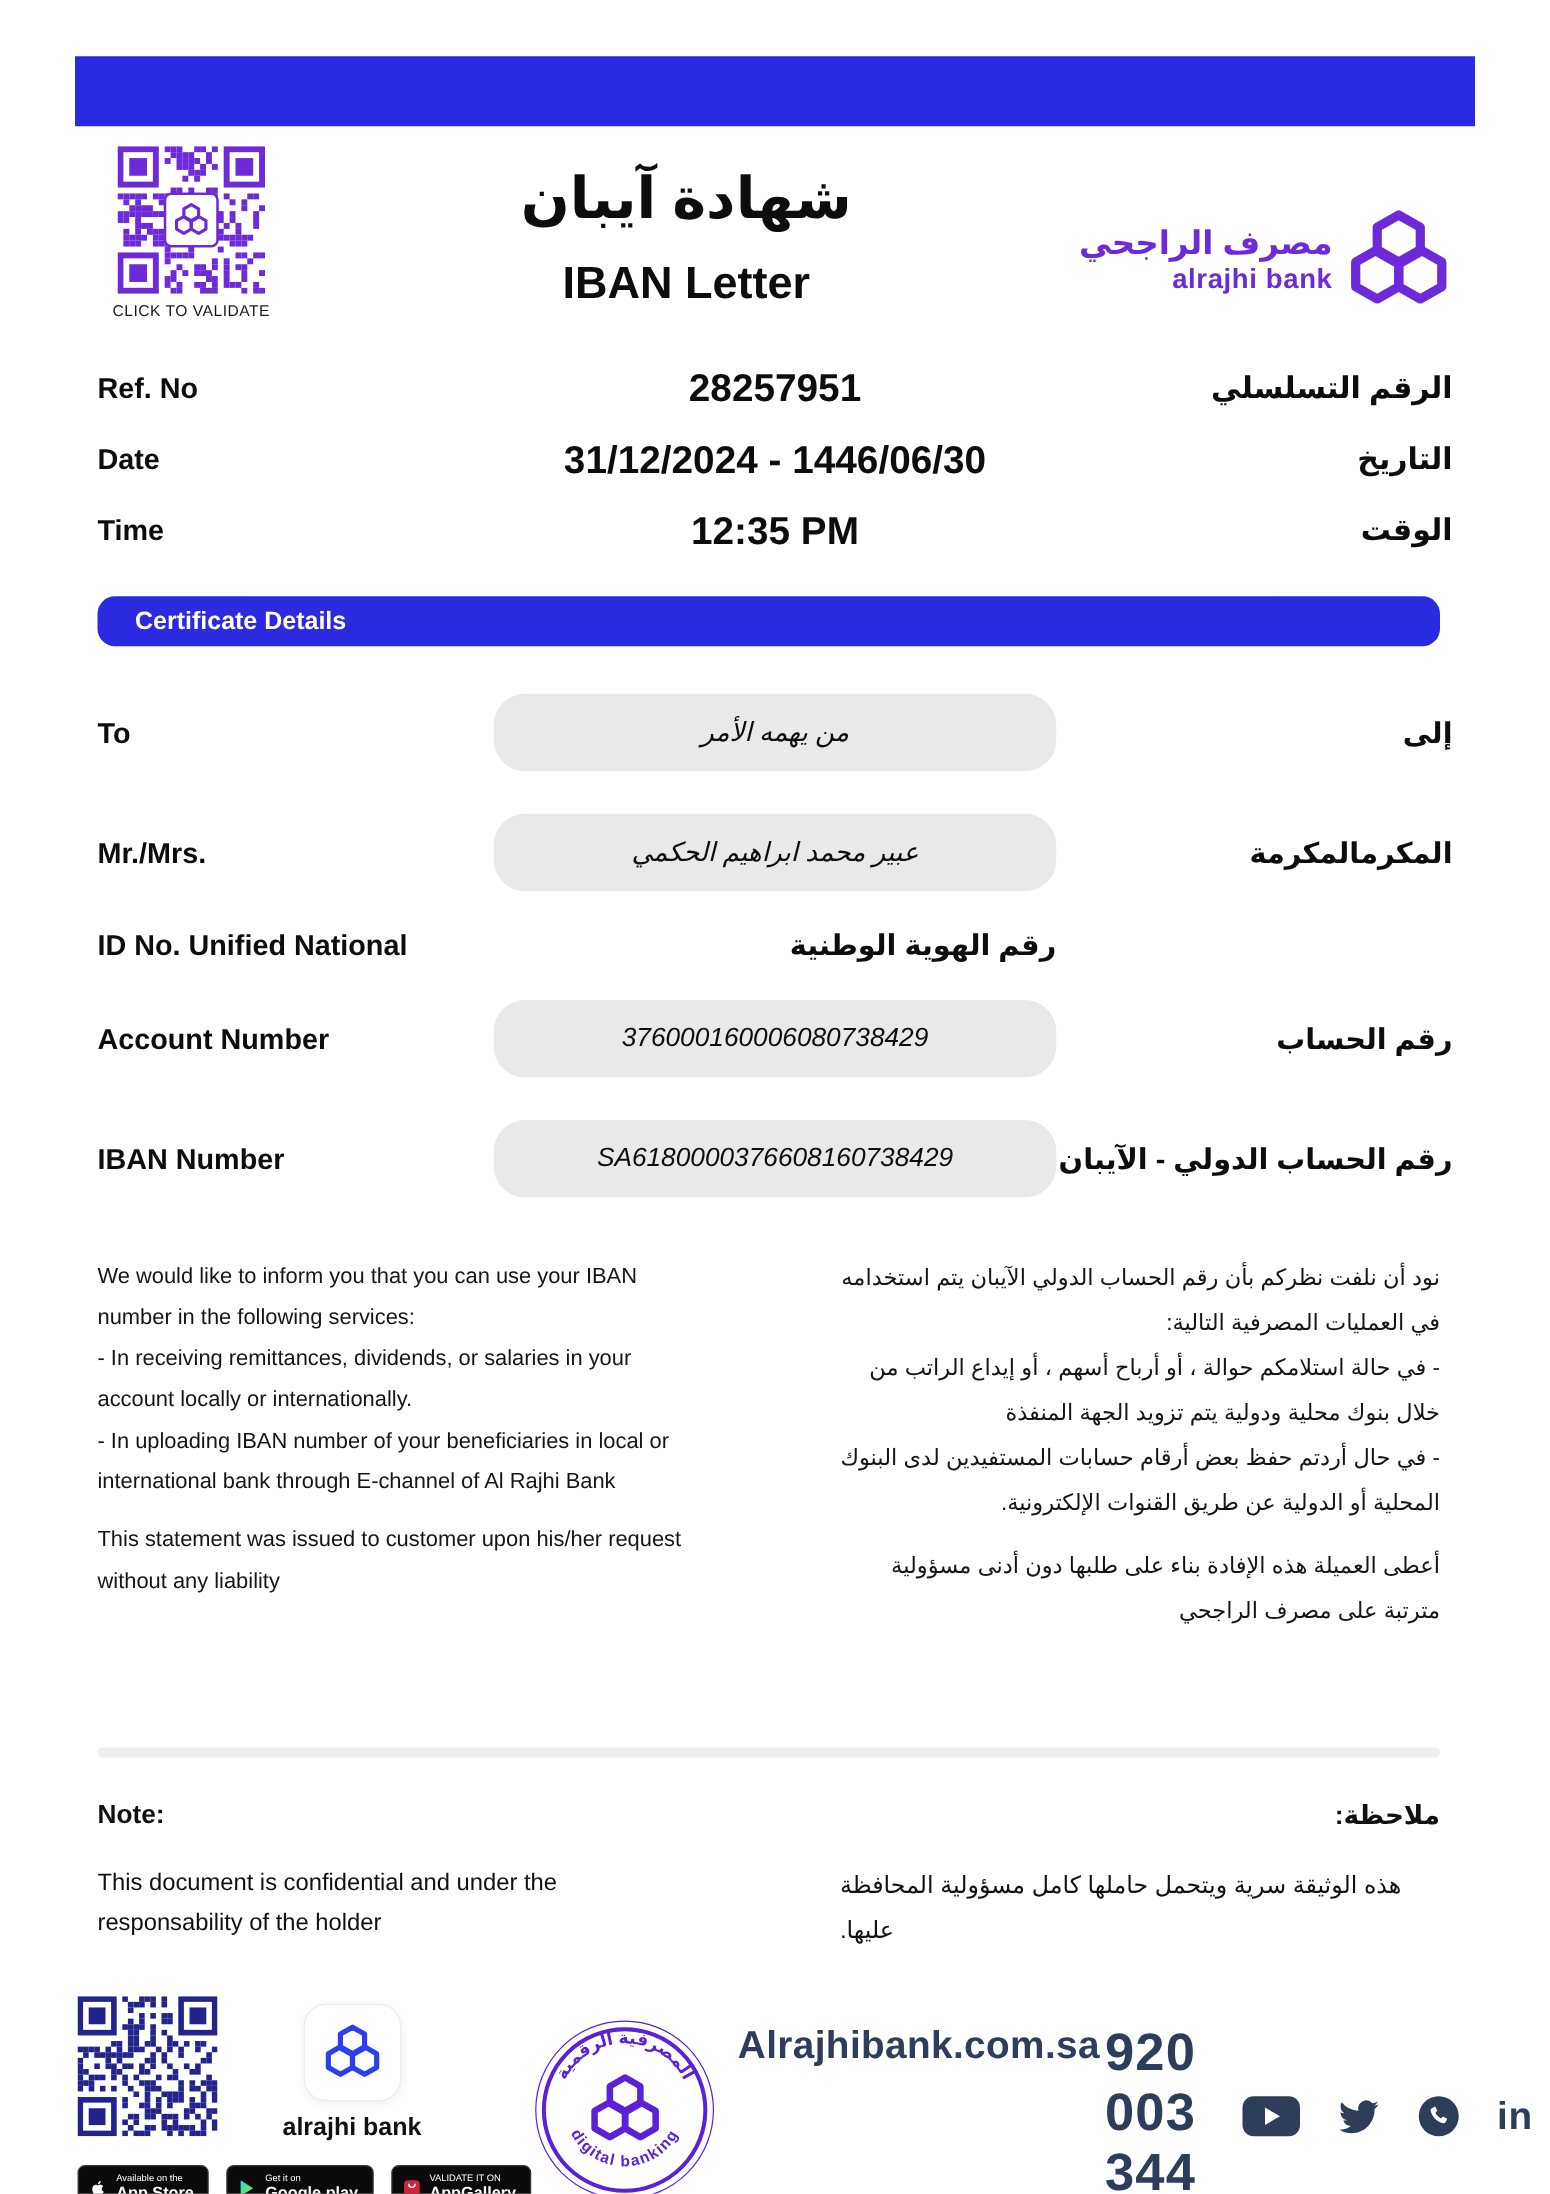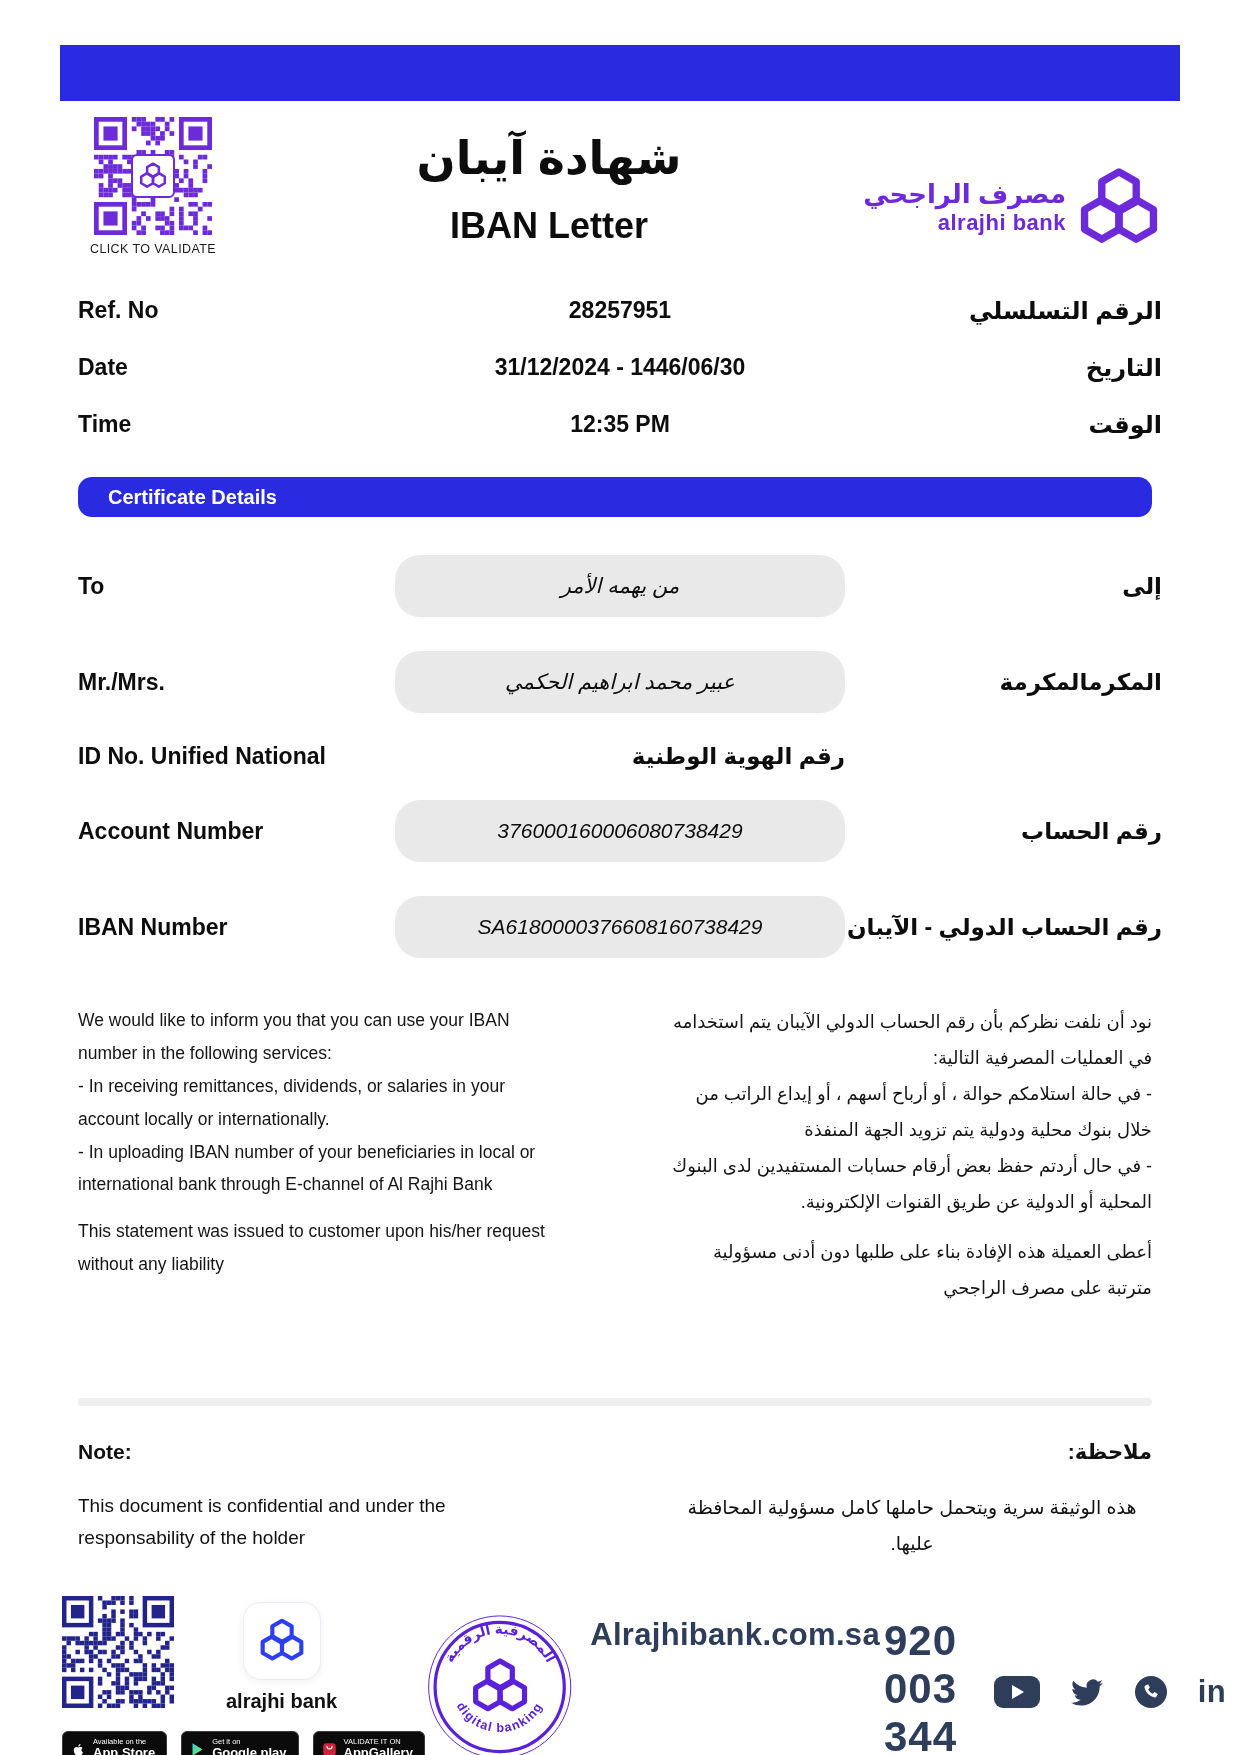--- a/index.html
+++ b/index.html
@@ -33,21 +33,21 @@
   .title-en{font-size:36px;font-weight:700;margin:14px 0 0 0;color:#0d0d0d;}
   .brand{justify-self:end;display:flex;align-items:center;gap:12px;margin-top:42px;}
   .brand-text{text-align:right;color:var(--brand-purple);line-height:1.2;}
   .brand-ar{font-size:26px;font-weight:700;}
   .brand-en{font-size:22px;font-weight:700;letter-spacing:.5px;}
   .brand-mark{width:82px;height:92px;color:var(--brand-purple);}
   
   .meta{margin:26px 78px 0 78px;}
   .meta-row{display:grid;grid-template-columns:317px 1fr 317px;align-items:center;height:57px;}
   .meta-label{font-size:23px;font-weight:700;color:#0d0d0d;}
-  .meta-value{text-align:center;font-size:23px;font-weight:600;color:#0d0d0d;}
+  .meta-value{text-align:center;font-size:31px;font-weight:600;color:#0d0d0d;}
   .meta-ar{text-align:right;font-size:24px;font-weight:700;color:#0d0d0d;}
   
   .section-bar{margin:24px 88px 0 78px;height:40px;background:var(--accent-blue);
     border-radius:14px;color:#fff;font-size:20px;font-weight:700;
     display:flex;align-items:center;padding-left:30px;}
   
   .details{margin:34px 78px 0 78px;}
   .detail-row{display:grid;grid-template-columns:317px 1fr 317px;align-items:center;margin-bottom:26px;}
   .detail-label{font-size:23px;font-weight:700;color:#0d0d0d;}
   .pill{width:450px;height:62px;margin:4px auto;background:var(--pill-gray);border-radius:25px;
@@ -58,21 +58,21 @@
   .info-en{width:472px;font-size:17.5px;line-height:1.88;color:#151515;}
   .info-ar{width:480px;font-size:18px;line-height:2.0;color:#151515;text-align:right;}
   .statement{margin-top:14px;}
   .divider{margin:92px 88px 0 78px;height:8px;border-radius:4px;background:#efefef;}
   
   .note{margin:34px 88px 0 78px;}
   .note-heads{display:flex;justify-content:space-between;}
   .note-label{font-size:21px;font-weight:700;}
   .note-bodies{display:flex;justify-content:space-between;margin-top:26px;}
   .note-en{width:480px;font-size:19px;line-height:1.7;}
-  .note-ar{width:480px;font-size:19px;line-height:1.9;text-align:center;}
+  .note-ar{width:480px;font-size:19px;line-height:1.9;text-align:left;}
   
   .footer{margin:34px 62px 0 62px;display:flex;align-items:flex-start;}
   .footer-left{width:430px;}
   .footer-left-top{display:flex;gap:52px;align-items:flex-start;}
   .footer-qr svg{display:block;width:112px;height:112px;}
   .logo-stack{text-align:center;}
   .logo-card{width:76px;height:76px;margin:6px auto 0 auto;border:1px solid #ececf4;border-radius:18px;
     box-shadow:0 2px 8px rgba(0,0,0,.06);display:flex;align-items:center;justify-content:center;background:#fff;}
   .logo-card svg{width:46px;height:52px;color:var(--footer-logo-blue);}
   .logo-label{font-size:20px;font-weight:700;margin-top:10px;color:#111;}

